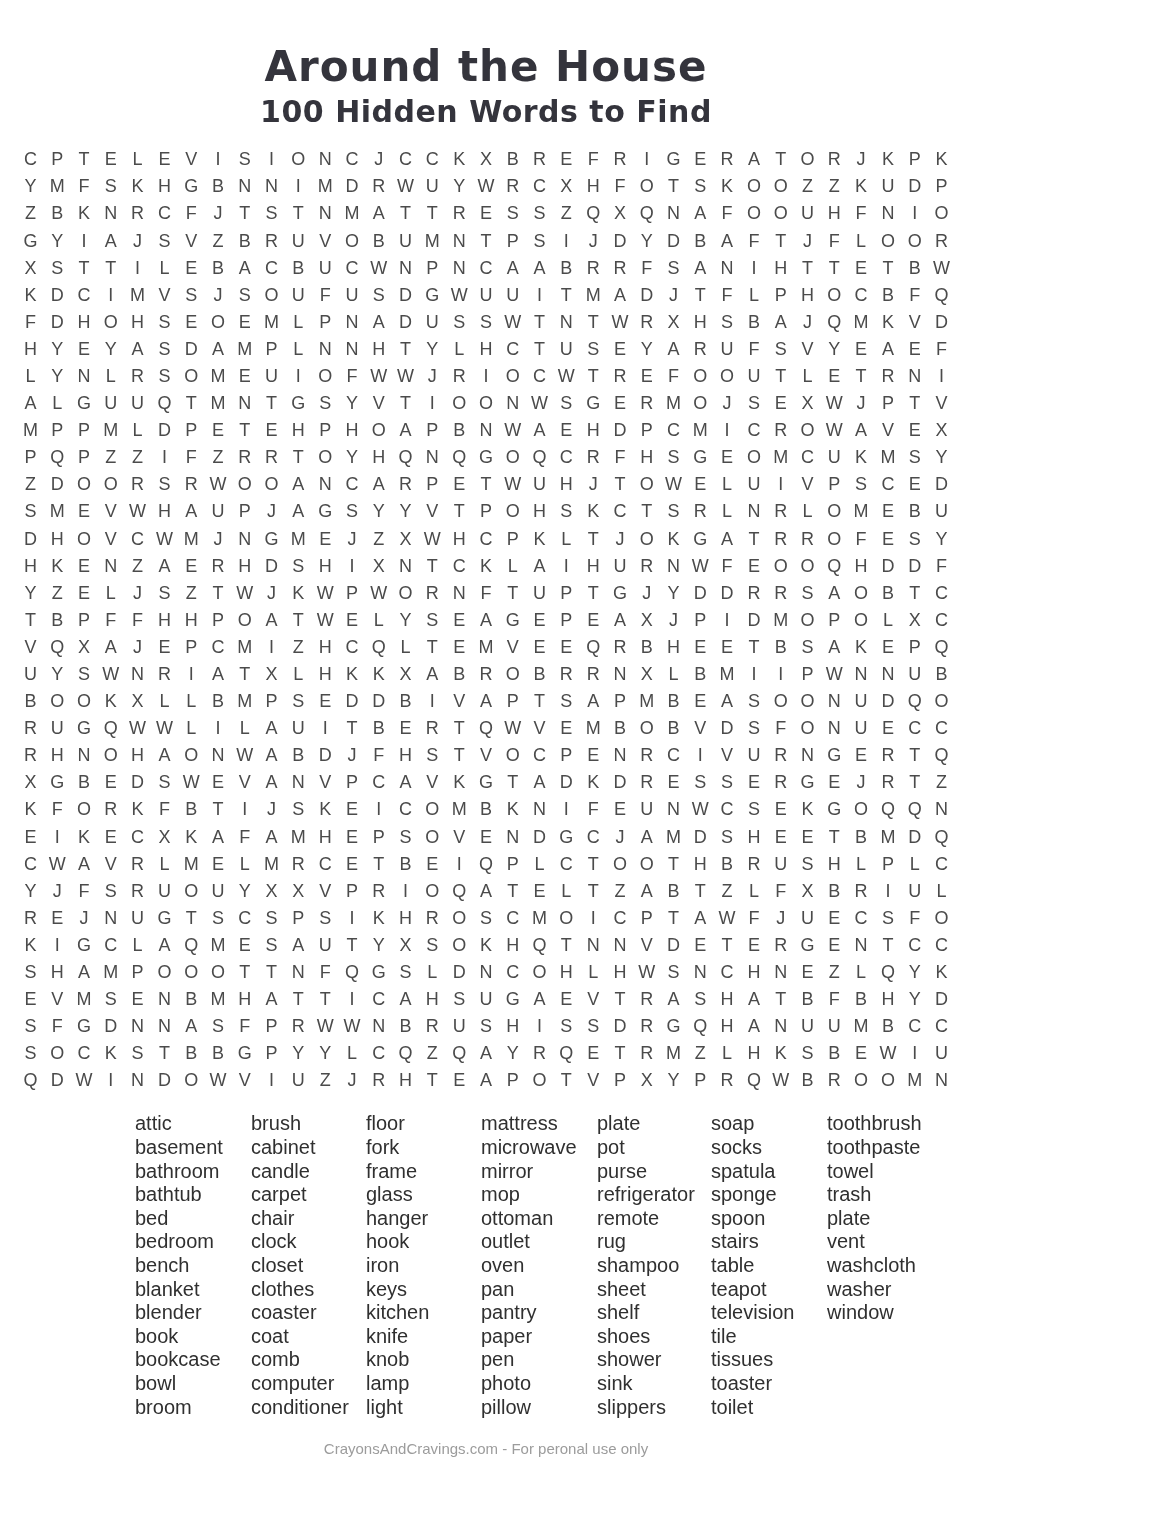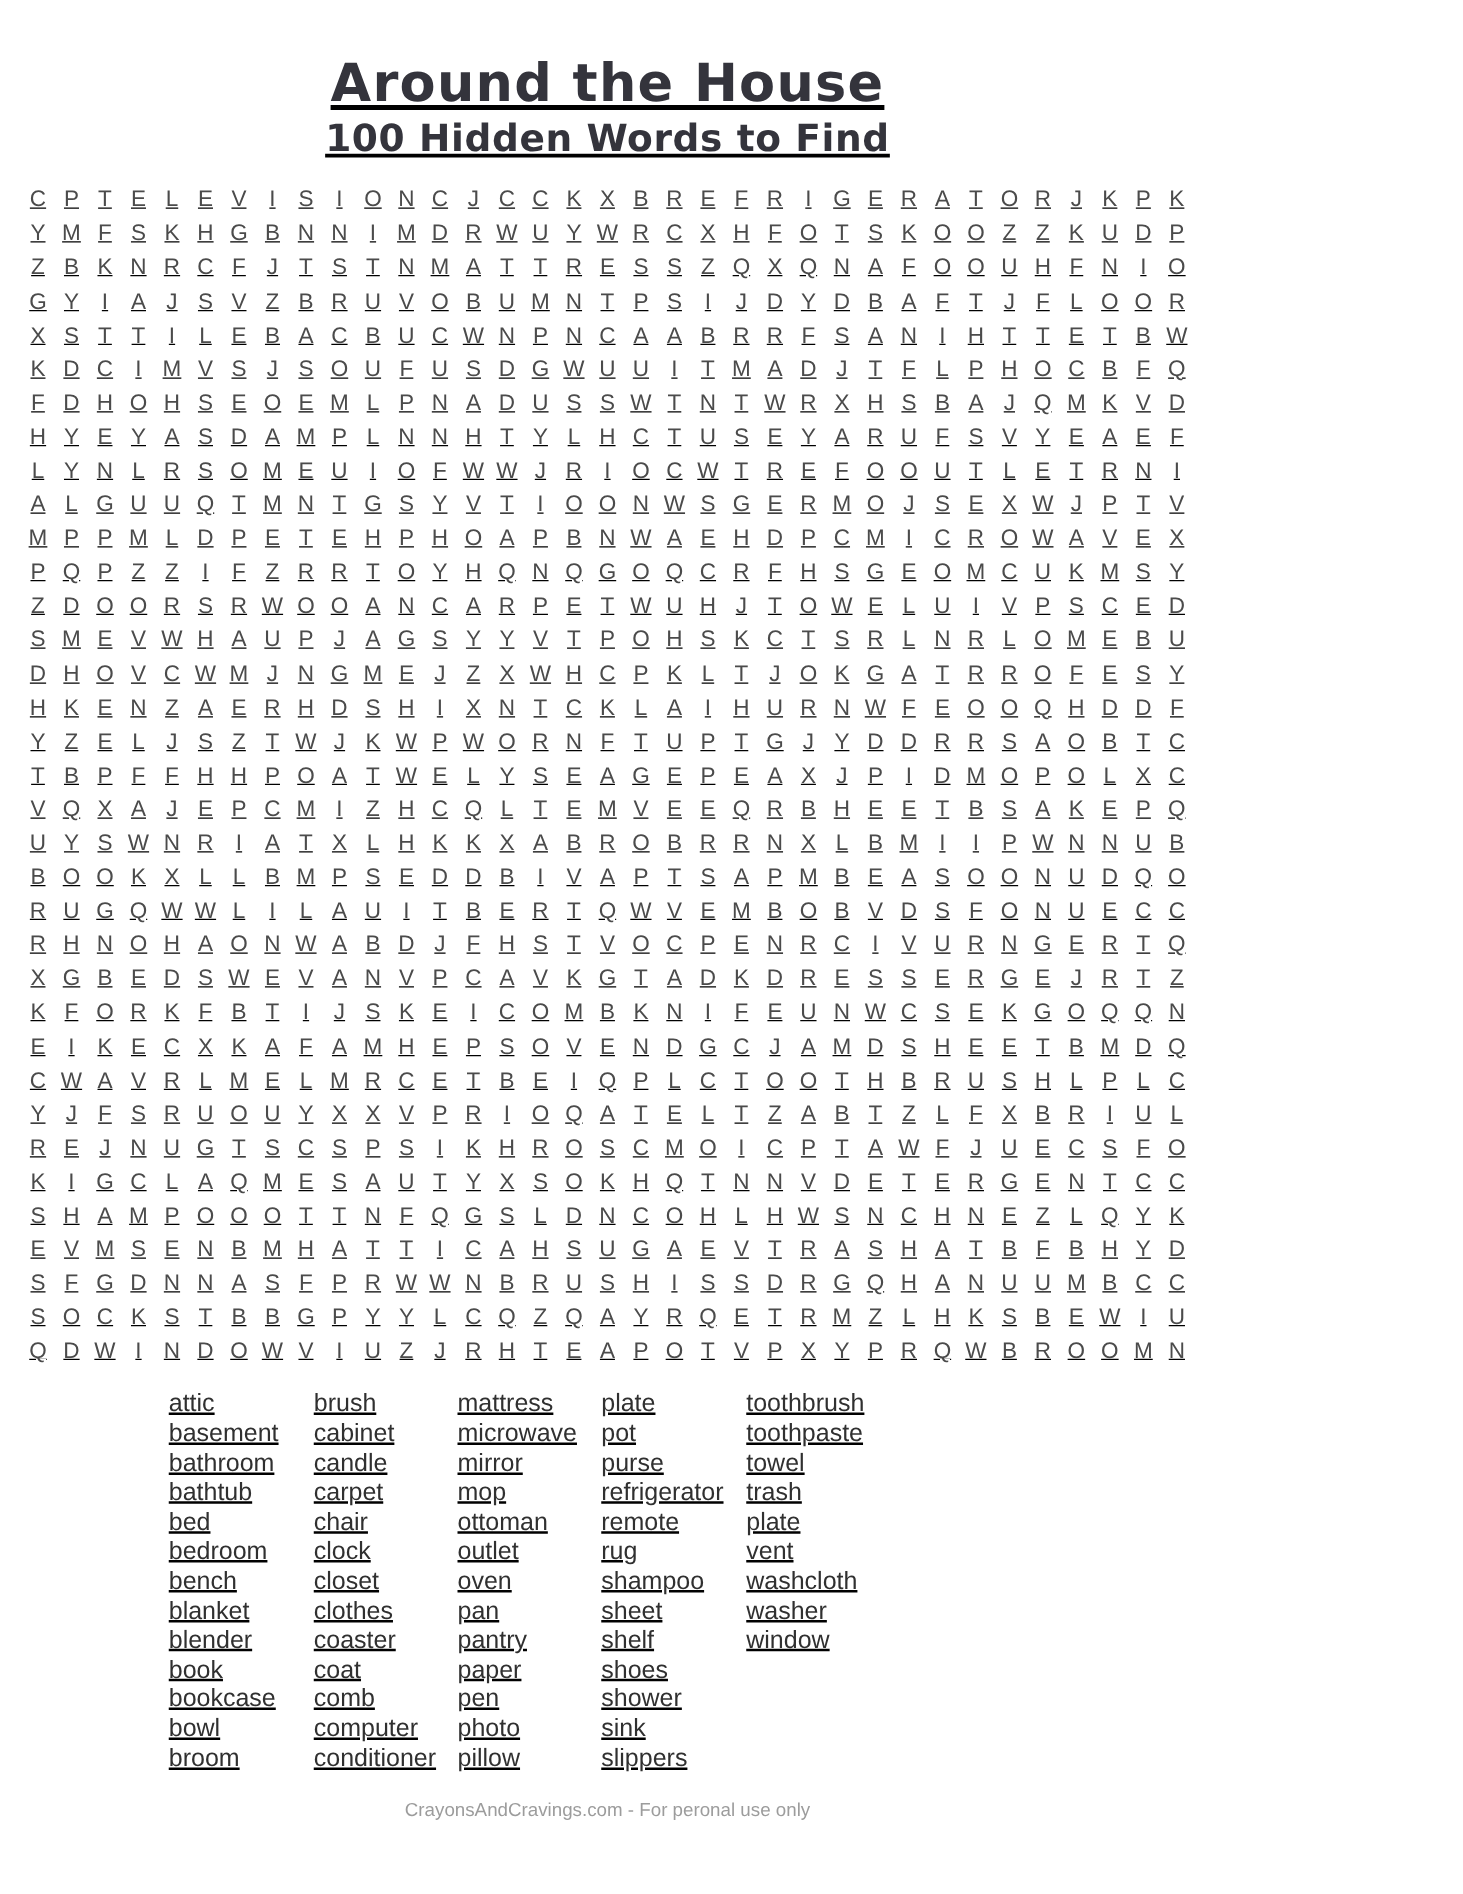--- a/index.html
+++ b/index.html
@@ -3,21 +3,20 @@
 <meta charset="utf-8">
 <style>
   html, body { margin: 0; padding: 0; background: #ffffff; }
   .page {
     position: relative;
     width: 972px;
     height: 1515px;
     background: var(--bg, #ffffff);
     font-family: "Liberation Sans", sans-serif;
     overflow: hidden;
-    text-decoration: underline;
   }
   .title {
     margin: 0;
     padding-top: 44px;
     text-align: center;
     font-family: "DejaVu Sans", sans-serif;
     font-weight: bold;
     font-size: 42px;
     line-height: 1.1;
     letter-spacing: 1px;
@@ -1398,20 +1397,35 @@
         <div class="word-item">clock</div>
         <div class="word-item">closet</div>
         <div class="word-item">clothes</div>
         <div class="word-item">coaster</div>
         <div class="word-item">coat</div>
         <div class="word-item">comb</div>
         <div class="word-item">computer</div>
         <div class="word-item">conditioner</div>
       </div>
       <div class="word-col">
+        <div class="word-item">floor</div>
+        <div class="word-item">fork</div>
+        <div class="word-item">frame</div>
+        <div class="word-item">glass</div>
+        <div class="word-item">hanger</div>
+        <div class="word-item">hook</div>
+        <div class="word-item">iron</div>
+        <div class="word-item">keys</div>
+        <div class="word-item">kitchen</div>
+        <div class="word-item">knife</div>
+        <div class="word-item">knob</div>
+        <div class="word-item">lamp</div>
+        <div class="word-item">light</div>
+      </div>
+      <div class="word-col">
         <div class="word-item">mattress</div>
         <div class="word-item">microwave</div>
         <div class="word-item">mirror</div>
         <div class="word-item">mop</div>
         <div class="word-item">ottoman</div>
         <div class="word-item">outlet</div>
         <div class="word-item">oven</div>
         <div class="word-item">pan</div>
         <div class="word-item">pantry</div>
         <div class="word-item">paper</div>
@@ -1428,20 +1442,35 @@
         <div class="word-item">rug</div>
         <div class="word-item">shampoo</div>
         <div class="word-item">sheet</div>
         <div class="word-item">shelf</div>
         <div class="word-item">shoes</div>
         <div class="word-item">shower</div>
         <div class="word-item">sink</div>
         <div class="word-item">slippers</div>
       </div>
       <div class="word-col">
+        <div class="word-item">soap</div>
+        <div class="word-item">socks</div>
+        <div class="word-item">spatula</div>
+        <div class="word-item">sponge</div>
+        <div class="word-item">spoon</div>
+        <div class="word-item">stairs</div>
+        <div class="word-item">table</div>
+        <div class="word-item">teapot</div>
+        <div class="word-item">television</div>
+        <div class="word-item">tile</div>
+        <div class="word-item">tissues</div>
+        <div class="word-item">toaster</div>
+        <div class="word-item">toilet</div>
+      </div>
+      <div class="word-col">
         <div class="word-item">toothbrush</div>
         <div class="word-item">toothpaste</div>
         <div class="word-item">towel</div>
         <div class="word-item">trash</div>
         <div class="word-item">plate</div>
         <div class="word-item">vent</div>
         <div class="word-item">washcloth</div>
         <div class="word-item">washer</div>
         <div class="word-item">window</div>
       </div>

